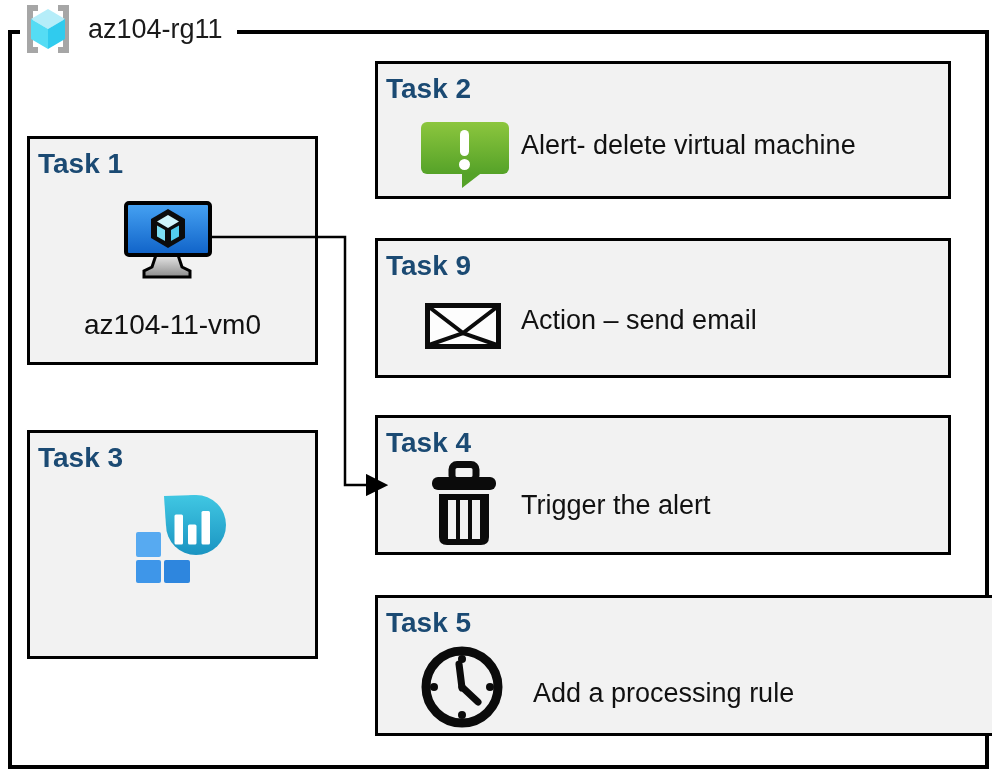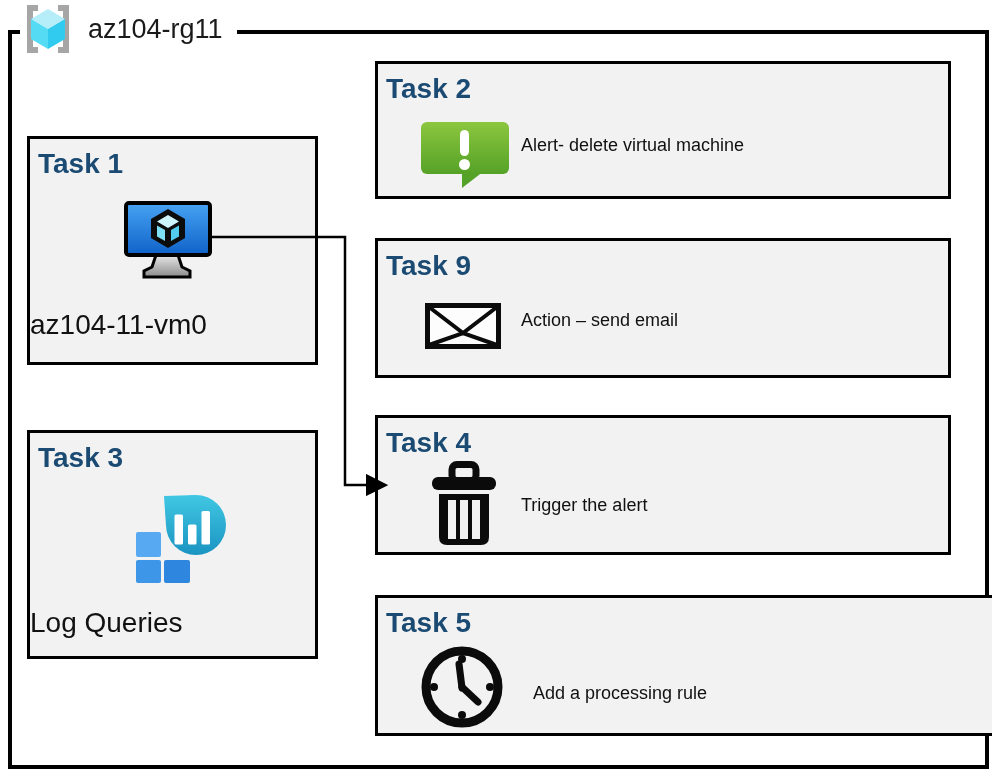--- a/index.html
+++ b/index.html
@@ -18,25 +18,25 @@
   }
   #rg-legend .rg-name{font-size:27px;color:#1a1a1a;white-space:nowrap;}
   .task-box{
     position:absolute;background:#f2f2f2;border:3px solid #000;box-sizing:border-box;z-index:2;
   }
   .task-title{
     position:absolute;left:8px;top:8px;font-size:28px;line-height:34px;
     font-weight:bold;color:#1b4a73;white-space:nowrap;
   }
   .center-label{
-    position:absolute;left:0;width:100%;text-align:left;font-size:28px;line-height:34px;color:#111;
+    position:absolute;left:0;width:100%;text-align:center;font-size:28px;line-height:34px;color:#111;
     white-space:nowrap;
   }
   .row-label{
-    position:absolute;font-size:18px;line-height:32px;color:#111;white-space:nowrap;
+    position:absolute;font-size:27px;line-height:32px;color:#111;white-space:nowrap;
   }
   .abs{position:absolute;}
   #connector-layer{
     position:absolute;left:0;top:0;width:992px;height:774px;z-index:5;pointer-events:none;
   }
 </style>
 </head>
 <body>
 
 <div id="stage">
@@ -97,21 +97,20 @@
       </defs>
       <rect x="0" y="38" width="25" height="25" rx="2" fill="#57aaf1"></rect>
       <rect x="0" y="66" width="25" height="23" rx="2" fill="#3e96e9"></rect>
       <rect x="28" y="66" width="26" height="23" rx="2" fill="#2e86de"></rect>
       <circle cx="60" cy="31" r="30" fill="url(#gBubble)"></circle>
       <polygon points="28,2 60,1 30,32" fill="url(#gBubble)"></polygon>
       <rect x="38.5" y="20.5" width="8.5" height="30" rx="1.5" fill="#fff"></rect>
       <rect x="52" y="30.5" width="8.5" height="20" rx="1.5" fill="#fff"></rect>
       <rect x="65.5" y="17" width="8.5" height="33.5" rx="1.5" fill="#fff"></rect>
     </svg>
-    <div class="center-label" style="top:173px;">Log Queries</div>
   </div>
 
   <div class="task-box" style="left:375px;top:61px;width:576px;height:138px;">
     <div class="task-title">Task 2</div>
     <svg class="abs" style="left:42px;top:57px;" width="90" height="70" viewBox="0 0 90 70">
       <defs>
         <linearGradient id="gGreen" x1="0" y1="0" x2="0" y2="1">
           <stop offset="0" stop-color="#8cc63e"></stop>
             <stop offset="1" stop-color="#55a228"></stop>
         </linearGradient>

